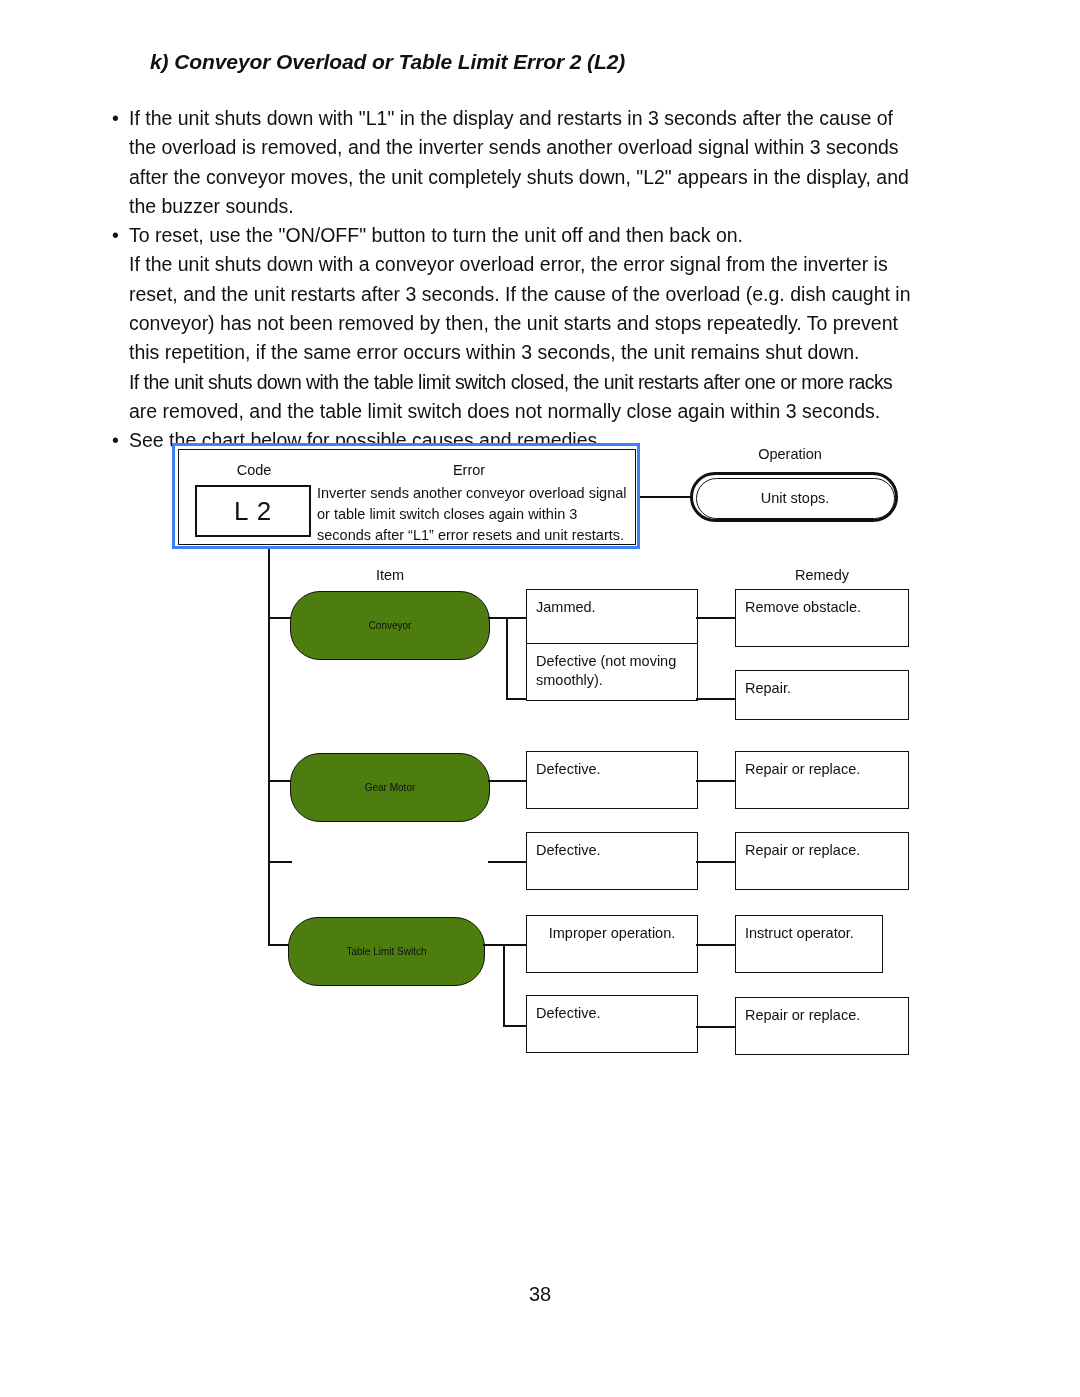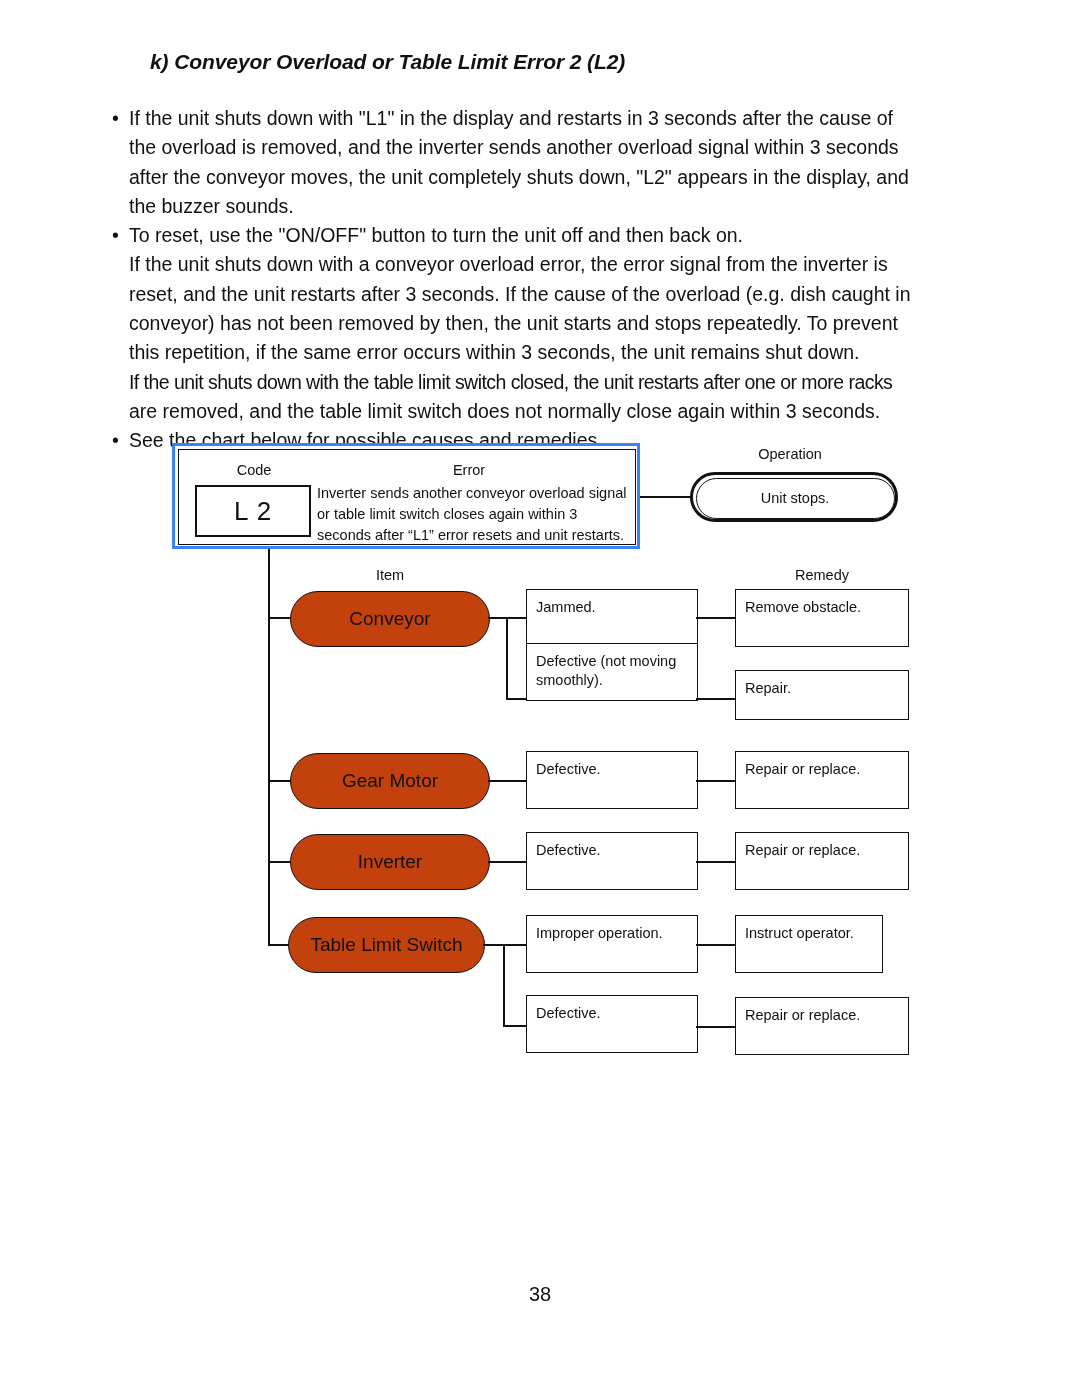--- a/index.html
+++ b/index.html
@@ -167,26 +167,26 @@
     top: 567px;
   }
   .col-head.item      { left: 290px; width: 200px; }
   .col-head.cause     { left: 526px; width: 172px; margin-top: 21px; }
   .col-head.remedy    { left: 735px; width: 174px; }
 
   
   .item-pill {
     border: 1.6px solid #111;
     border-radius: 30px;
-    background: #c2410c;
+    background: #4d7c0f;
     display: flex;
     align-items: center;
     justify-content: center;
-    font-size: 19px;
-    height: 56px;
+    font-size: 10px;
+    height: 69px;
   }
 
   
   .cell-box {
     border: 1.6px solid #111;
     background: #fff;
     font-size: 14.5px;
     padding: 8px 9px;
     line-height: 19px;
   }
@@ -303,42 +303,39 @@
     <div class="line h" style="left:488px; top:780px; width:40px;"></div>
     <div class="cell-box" style="left:526px; top:751px; width:172px; height:58px;">
       <span>Defective.</span>
     </div>
     <div class="line h" style="left:696px; top:780px; width:40px;"></div>
     <div class="cell-box" style="left:735px; top:751px; width:174px; height:58px;">
       <span>Repair or replace.</span>
     </div>
 
     <div class="line h" style="left:268px; top:861px; width:24px;"></div>
-    <div class="item-pill" style="left:290px; top:834px; width:200px;">
-      <span>Inverter</span>
-    </div>
     <div class="line h" style="left:488px; top:861px; width:40px;"></div>
     <div class="cell-box" style="left:526px; top:832px; width:172px; height:58px;">
       <span>Defective.</span>
     </div>
     <div class="line h" style="left:696px; top:861px; width:40px;"></div>
     <div class="cell-box" style="left:735px; top:832px; width:174px; height:58px;">
       <span>Repair or replace.</span>
     </div>
 
     <div class="line h" style="left:268px; top:944px; width:22px;"></div>
     <div class="item-pill" style="left:288px; top:917px; width:197px;">
       <span>Table Limit Switch</span>
     </div>
 
     <div class="line h" style="left:483px; top:944px; width:43px;"></div>
     <div class="line v" style="left:503px; top:944px; height:81px;"></div>
     <div class="line h" style="left:503px; top:1025px; width:23px;"></div>
 
-    <div class="cell-box" style="left:526px; top:915px; width:172px; height:58px;">
+    <div class="cell-box" style="left:526px; top:915px; width:172px; height:58px;text-align:center;">
       <span>Improper operation.</span>
     </div>
     <div class="line h" style="left:696px; top:944px; width:40px;"></div>
     <div class="cell-box" style="left:735px; top:915px; width:148px; height:58px;">
       <span>Instruct operator.</span>
     </div>
 
     <div class="cell-box" style="left:526px; top:995px; width:172px; height:58px;">
       <span>Defective.</span>
     </div>

